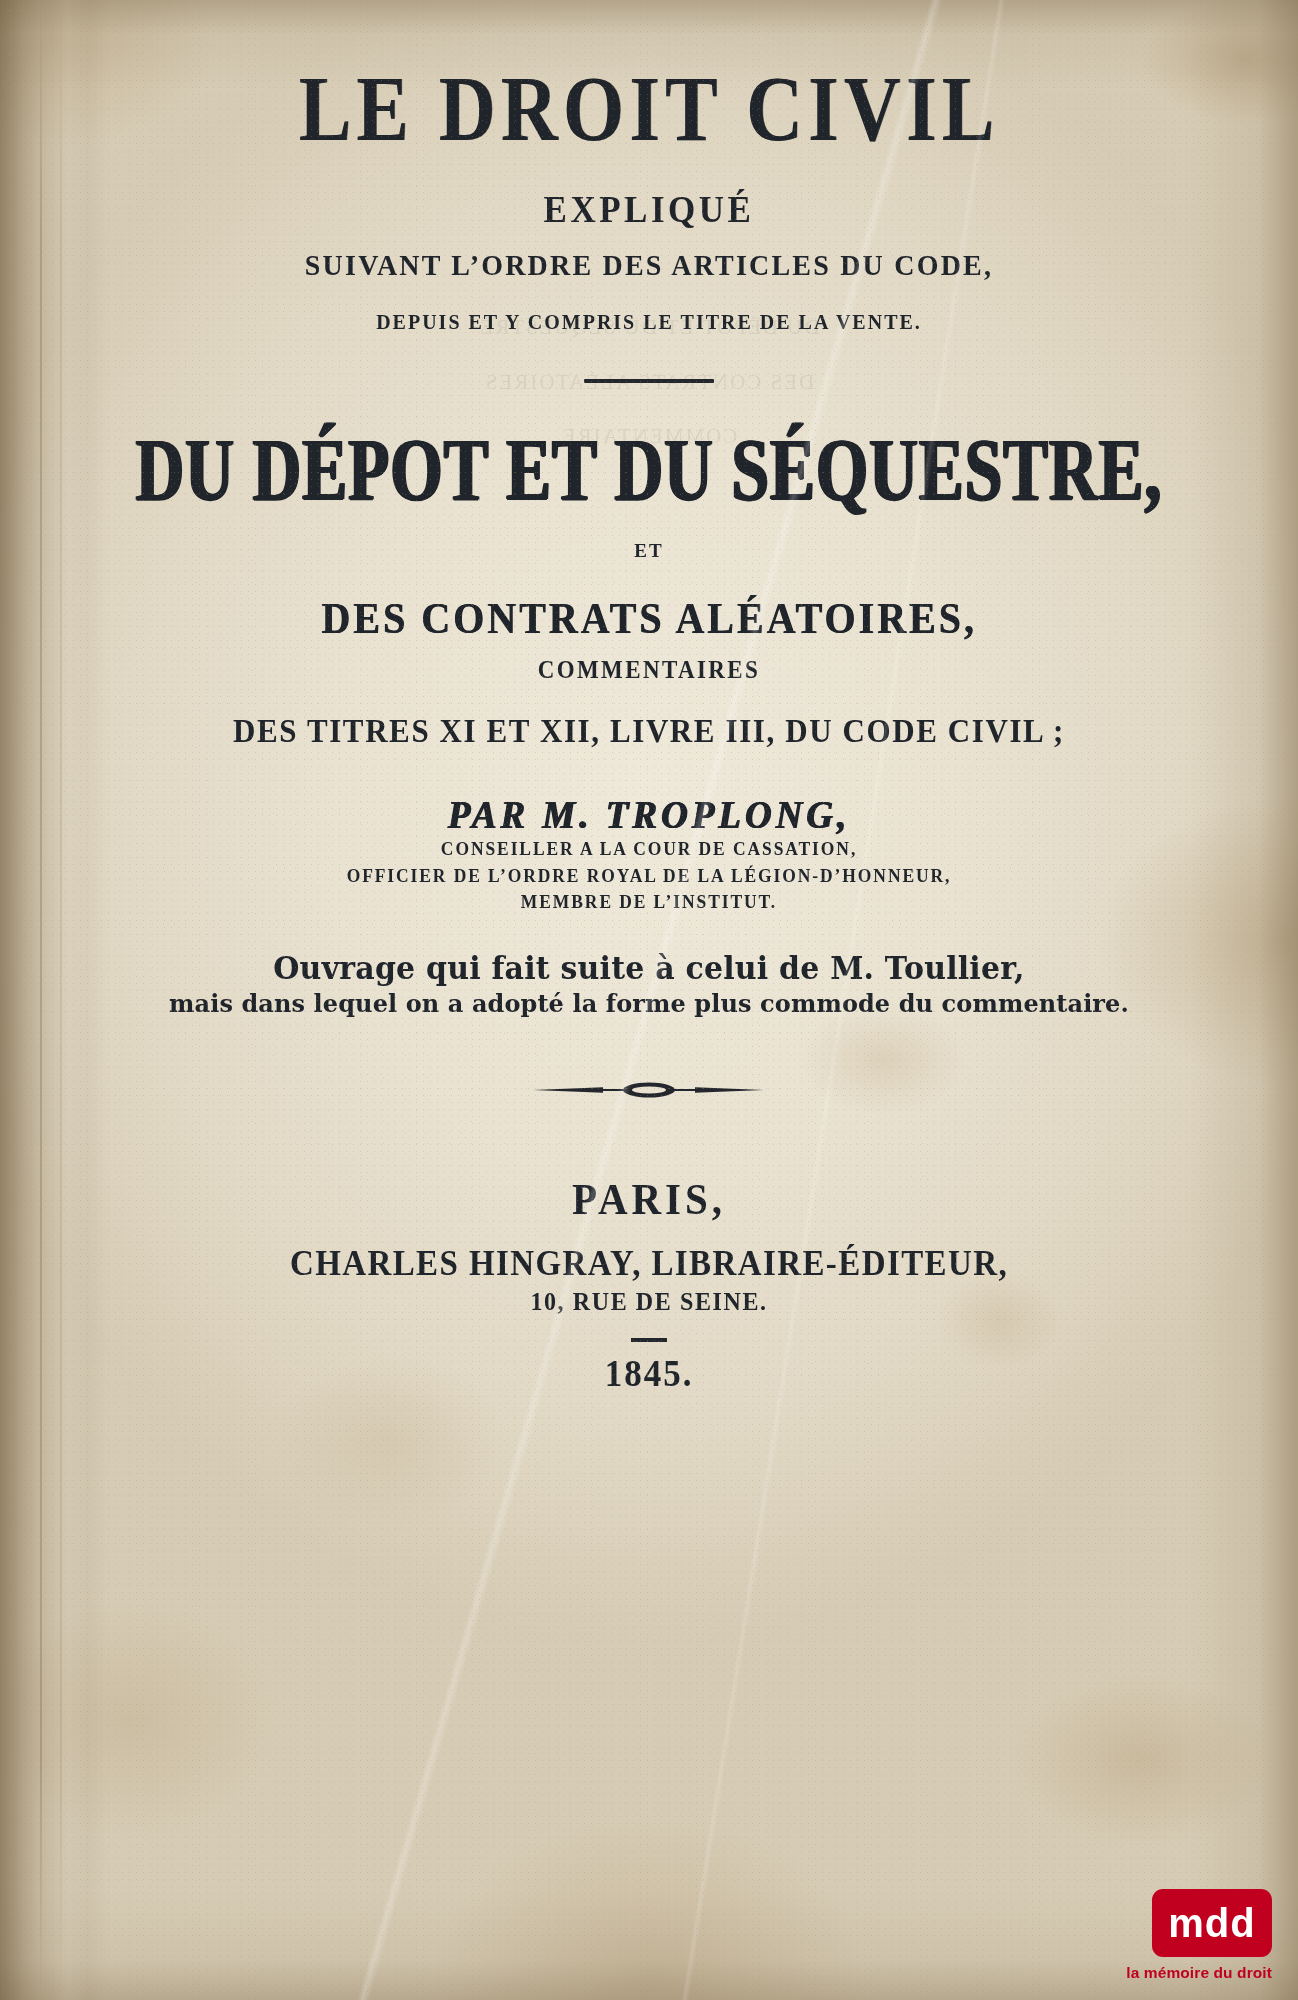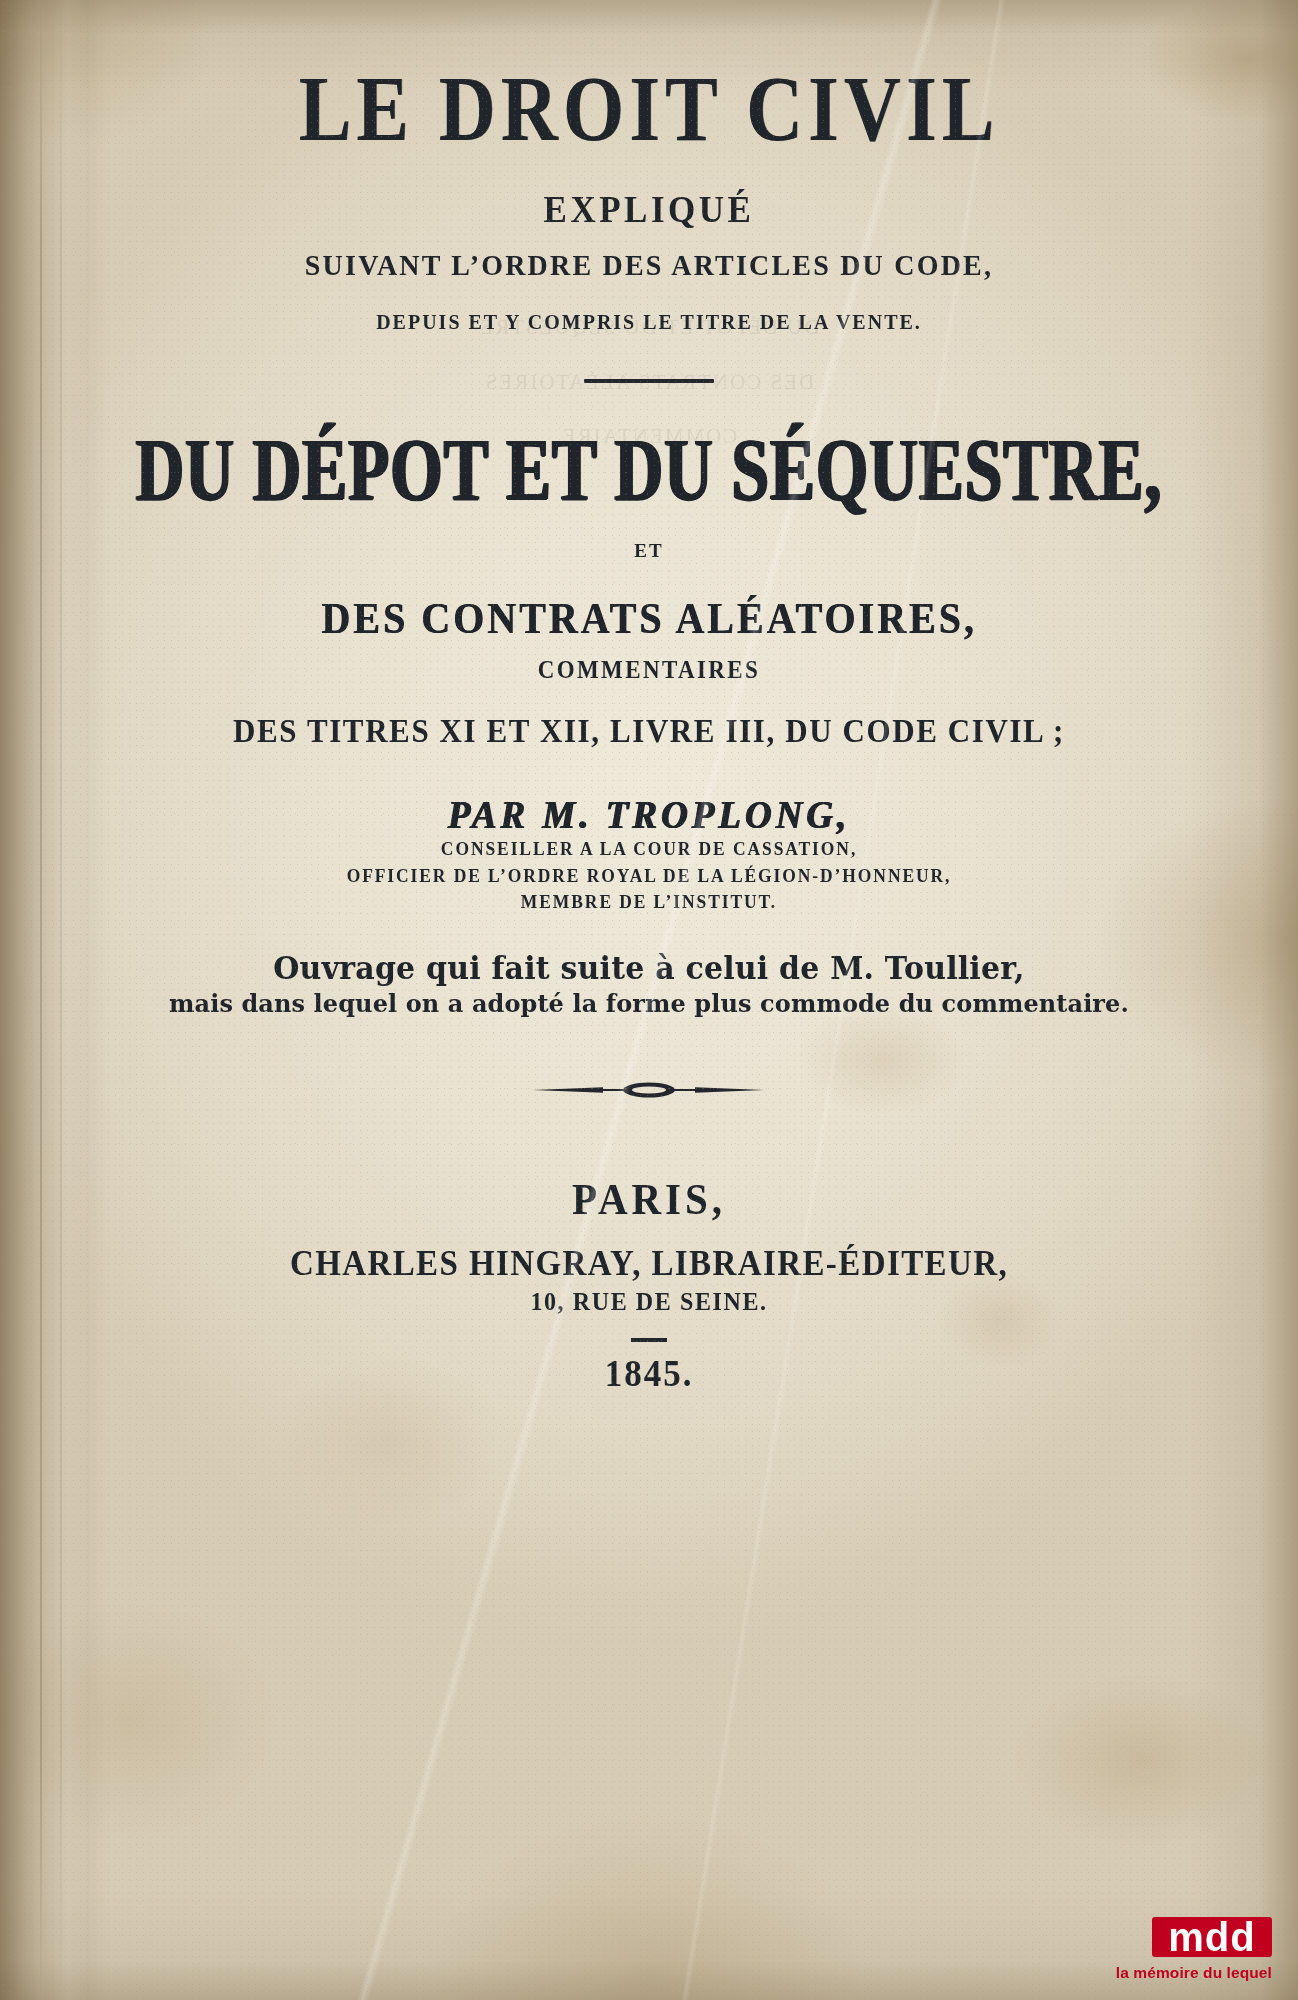--- a/index.html
+++ b/index.html
@@ -331,23 +331,23 @@
   
   .logo {
     position: absolute;
     right: 26px;
     bottom: 18px;
     text-align: right;
     font-family: "Liberation Sans", sans-serif;
   }
   .logo-mark {
     width: 120px;
-    height: 40px;
+    height: 68px;
     background: #c1001f;
-    border-radius: 3px;
+    border-radius: 11px;
     display: flex;
     align-items: center;
     justify-content: center;
     margin-left: auto;
   }
   .logo-mark-text {
     color: #ffffff;
     font-size: 40px;
     font-weight: 700;
     letter-spacing: 1px;
@@ -422,16 +422,16 @@
   <div class="gutter"></div>
   <div class="crease c1"></div>
   <div class="crease c2"></div>
   <div class="scratches"></div>
   <div class="grain"></div>
 
   <div class="logo">
     <div class="logo-mark">
       <span class="logo-mark-text">mdd</span>
     </div>
-    <div class="logo-tag">la mémoire du lequel</div>
+    <div class="logo-tag">la mémoire du droit</div>
   </div>
 
 </div>
 
 </body></html>

